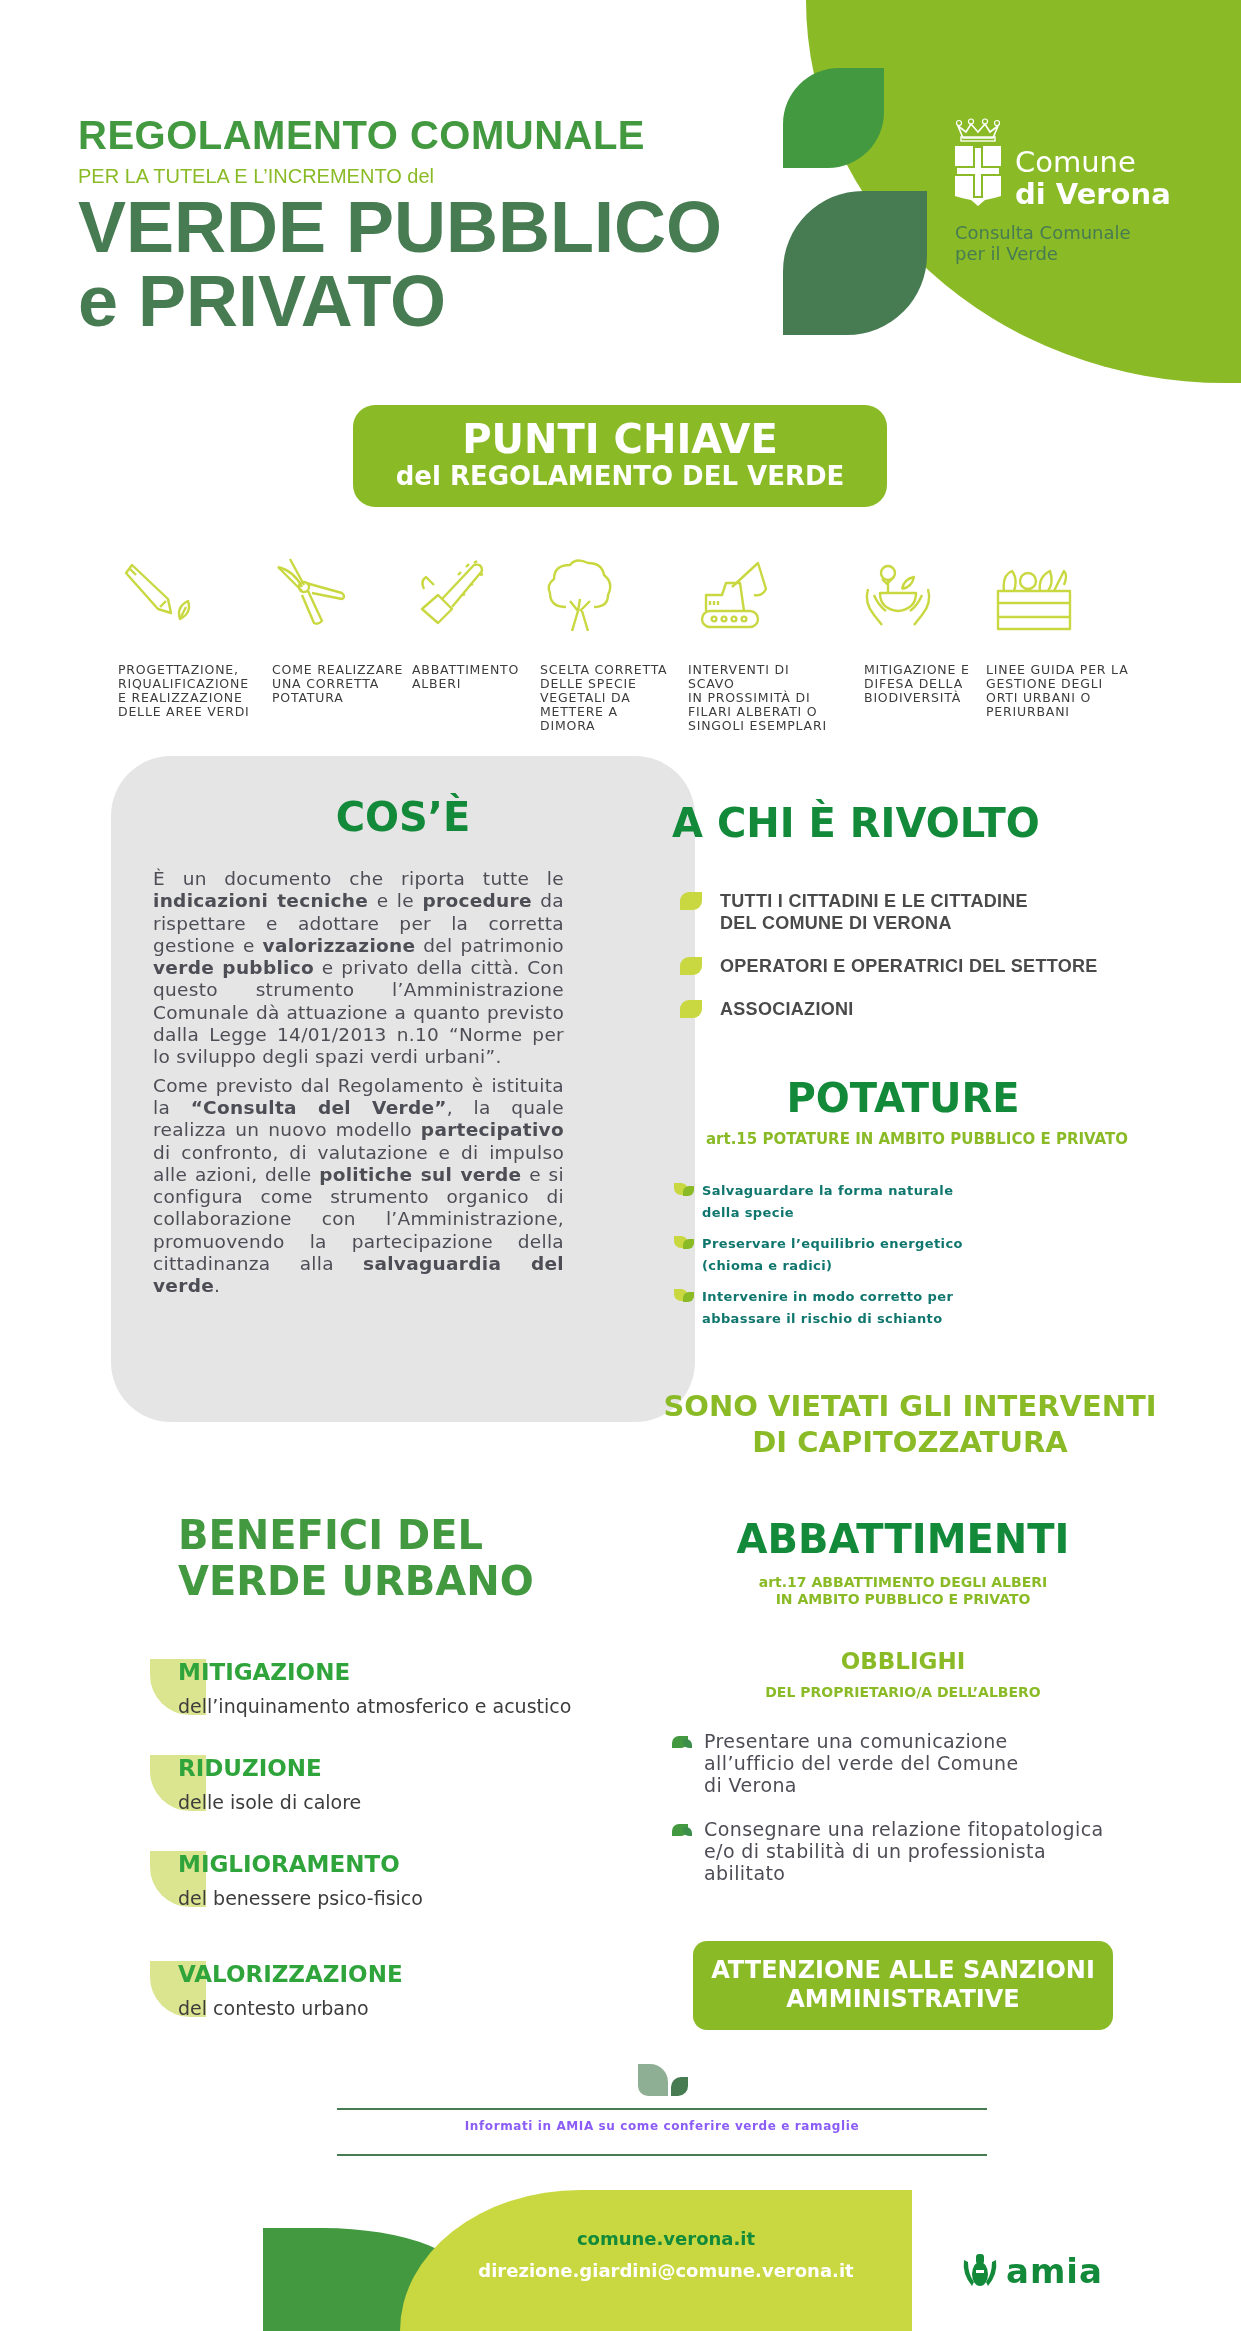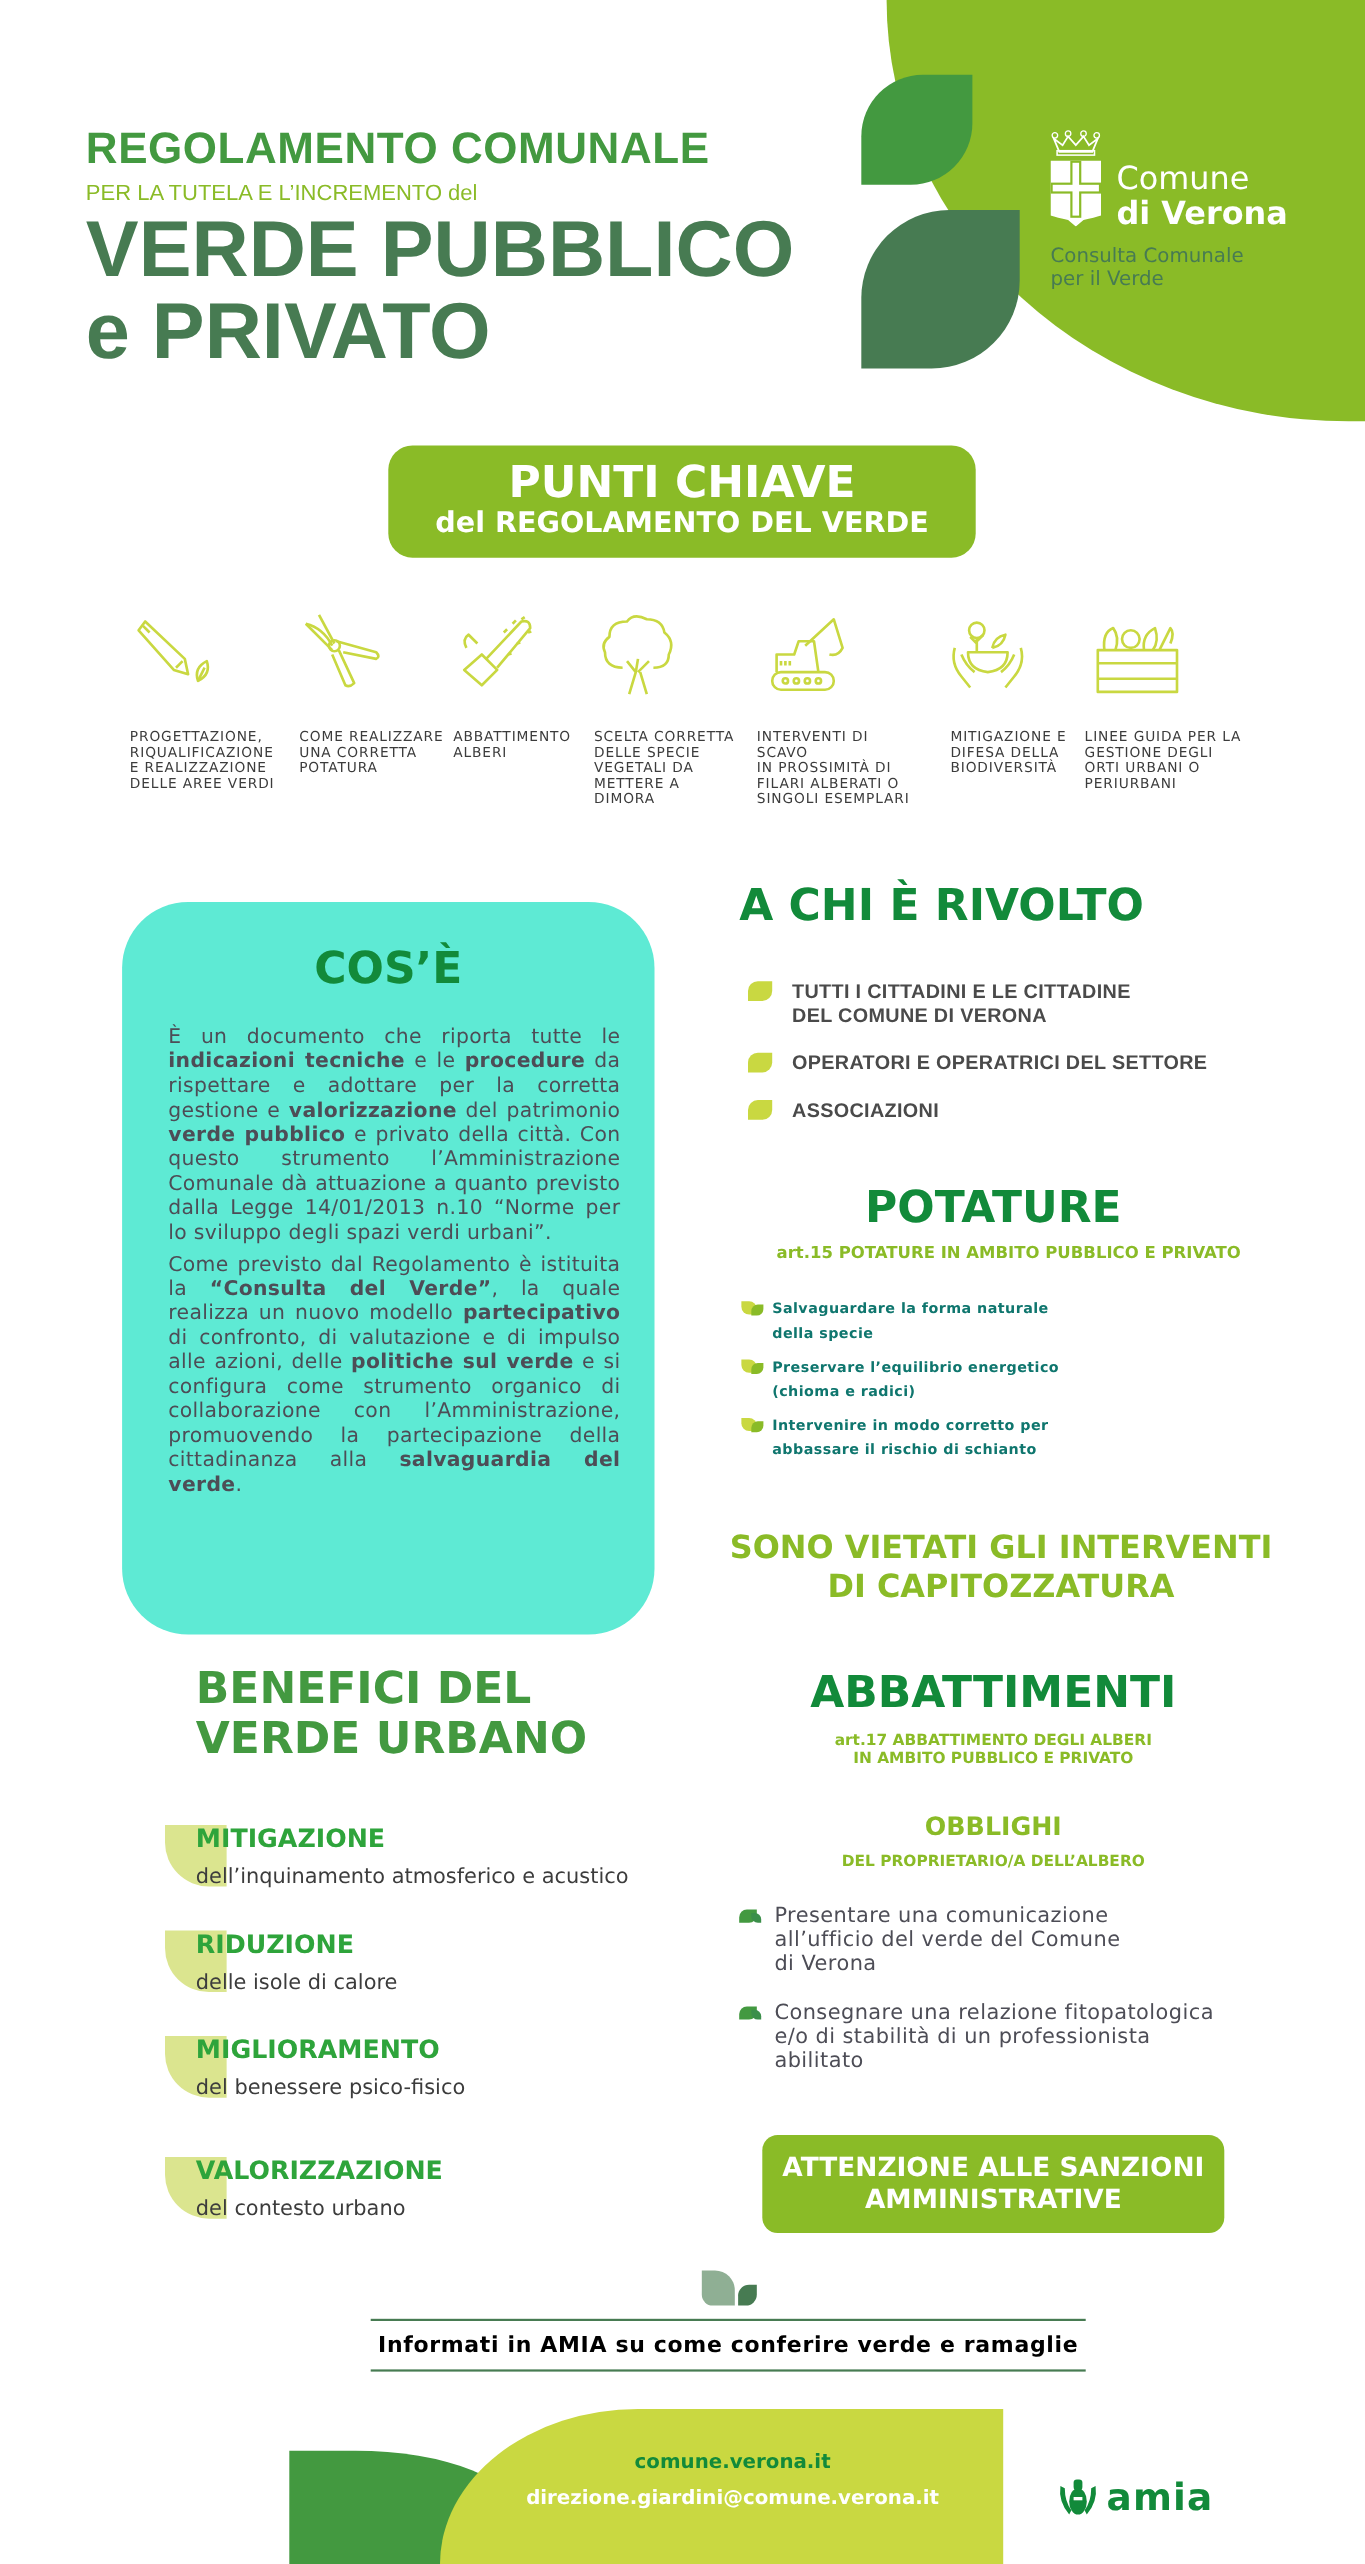--- a/index.html
+++ b/index.html
@@ -30,21 +30,21 @@
   .pc-box { position: absolute; left: 353px; top: 405px; width: 534px; height: 102px; background: #8abb27; border-radius: 22px; text-align: center; color: #fff; }
   .pc-1 { font-weight: 700; font-size: 40px; line-height: 44px; margin-top: 12px; }
   .pc-2 { font-weight: 700; font-size: 26px; line-height: 30px; }
 
   .keys { position: absolute; left: 110px; top: 555px; width: 1030px; height: 190px; }
   .key { position: absolute; top: 0; }
   .key svg { display: block; width: 80px; height: 80px; }
   .key-label { position: absolute; top: 108px; left: 0; font-size: 12.5px; line-height: 14px; letter-spacing: 0.8px; color: #3c3c3c; white-space: pre-line; width: 150px; }
 
   
-  .cose { position: absolute; left: 111px; top: 820px; width: 484px; height: 666px; background: #5eead4; border-radius: 60px; }
+  .cose { position: absolute; left: 111px; top: 756px; width: 584px; height: 666px; background: #e5e5e5; border-radius: 60px; }
   .cose-title { position: absolute; left: 0; top: 38px; width: 100%; text-align: center; font-weight: 700; font-size: 40px; color: #128a3a; }
   .cose-text { position: absolute; left: 42px; top: 112px; width: 411px; font-size: 18.5px; line-height: 22.3px; color: #4d4d56; text-align: justify; letter-spacing: 0.3px; }
   .cose-text p + p { margin-top: 6px; }
   .cose-text b { font-weight: 700; }
 
   
   .chi-title { position: absolute; left: 672px; top: 800px; font-weight: 700; font-size: 40px; color: #128a3a; }
   .chi-list { position: absolute; left: 680px; top: 890px; }
   .chi-item { display: flex; align-items: flex-start; margin-bottom: 21px; }
   .chi-item .bul { width: 22px; height: 18px; background: #c9d841; border-radius: 9px 0 9px 0; margin-right: 18px; margin-top: 2px; flex: none; }
@@ -89,21 +89,21 @@
   .ben-item .leaf { border-radius: 0; border-top-right-radius: 34px; border-bottom-left-radius: 34px; }
   .ben-item .leaf { border-top-right-radius: 0; border-bottom-left-radius: 40px; border-top-left-radius: 0; border-bottom-right-radius: 0; }
   .ben-head { position: absolute; left: 28px; top: 0; font-weight: 700; font-size: 23px; color: #2ea43b; }
   .ben-desc { position: absolute; left: 28px; top: 36px; font-size: 19px; color: #3c3c3c; white-space: nowrap; }
 
   
   .info-leaves { position: absolute; left: 638px; top: 2064px; width: 54px; height: 34px; }
   .info-leaves i { position: absolute; left: 0; top: 0; width: 30px; height: 32px; background: #8faf94; border-radius: 0 18px 0 10px; }
   .info-leaves b { position: absolute; left: 33px; top: 13px; width: 17px; height: 19px; background: #477b52; border-radius: 10px 0 10px 0; }
   .info-line { position: absolute; left: 337px; width: 650px; height: 2px; background: #477b52; }
-  .info-text { position: absolute; left: 337px; top: 2119px; width: 650px; text-align: center; font-weight: 700; font-size: 20px; color: #000000; letter-spacing: 0.6px; }
+  .info-text { position: absolute; left: 337px; top: 2119px; width: 650px; text-align: center; font-weight: 700; font-size: 12px; color: #8b5cf6; letter-spacing: 0.6px; }
 
   .foot-dark { position: absolute; left: 263px; top: 2228px; width: 210px; height: 103px; background: #439940; border-top-right-radius: 150px 60px; }
   .foot-lime { position: absolute; left: 400px; top: 2190px; width: 512px; height: 141px; background: #c9d841; border-top-left-radius: 180px 141px; }
   .foot-web { position: absolute; left: 440px; top: 2228px; width: 452px; text-align: center; font-weight: 700; font-size: 18px; color: #128a3a; }
   .foot-mail { position: absolute; left: 440px; top: 2260px; width: 452px; text-align: center; font-weight: 700; font-size: 18px; color: #ffffff; }
 
   .amia { position: absolute; left: 960px; top: 2250px; display: flex; align-items: center; gap: 6px; }
   .amia svg { width: 40px; height: 42px; }
   .amia span { font-family: "DejaVu Sans", sans-serif; font-weight: 700; font-size: 34px; color: #128a3a; letter-spacing: 1px; line-height: 34px; }
 </style>

